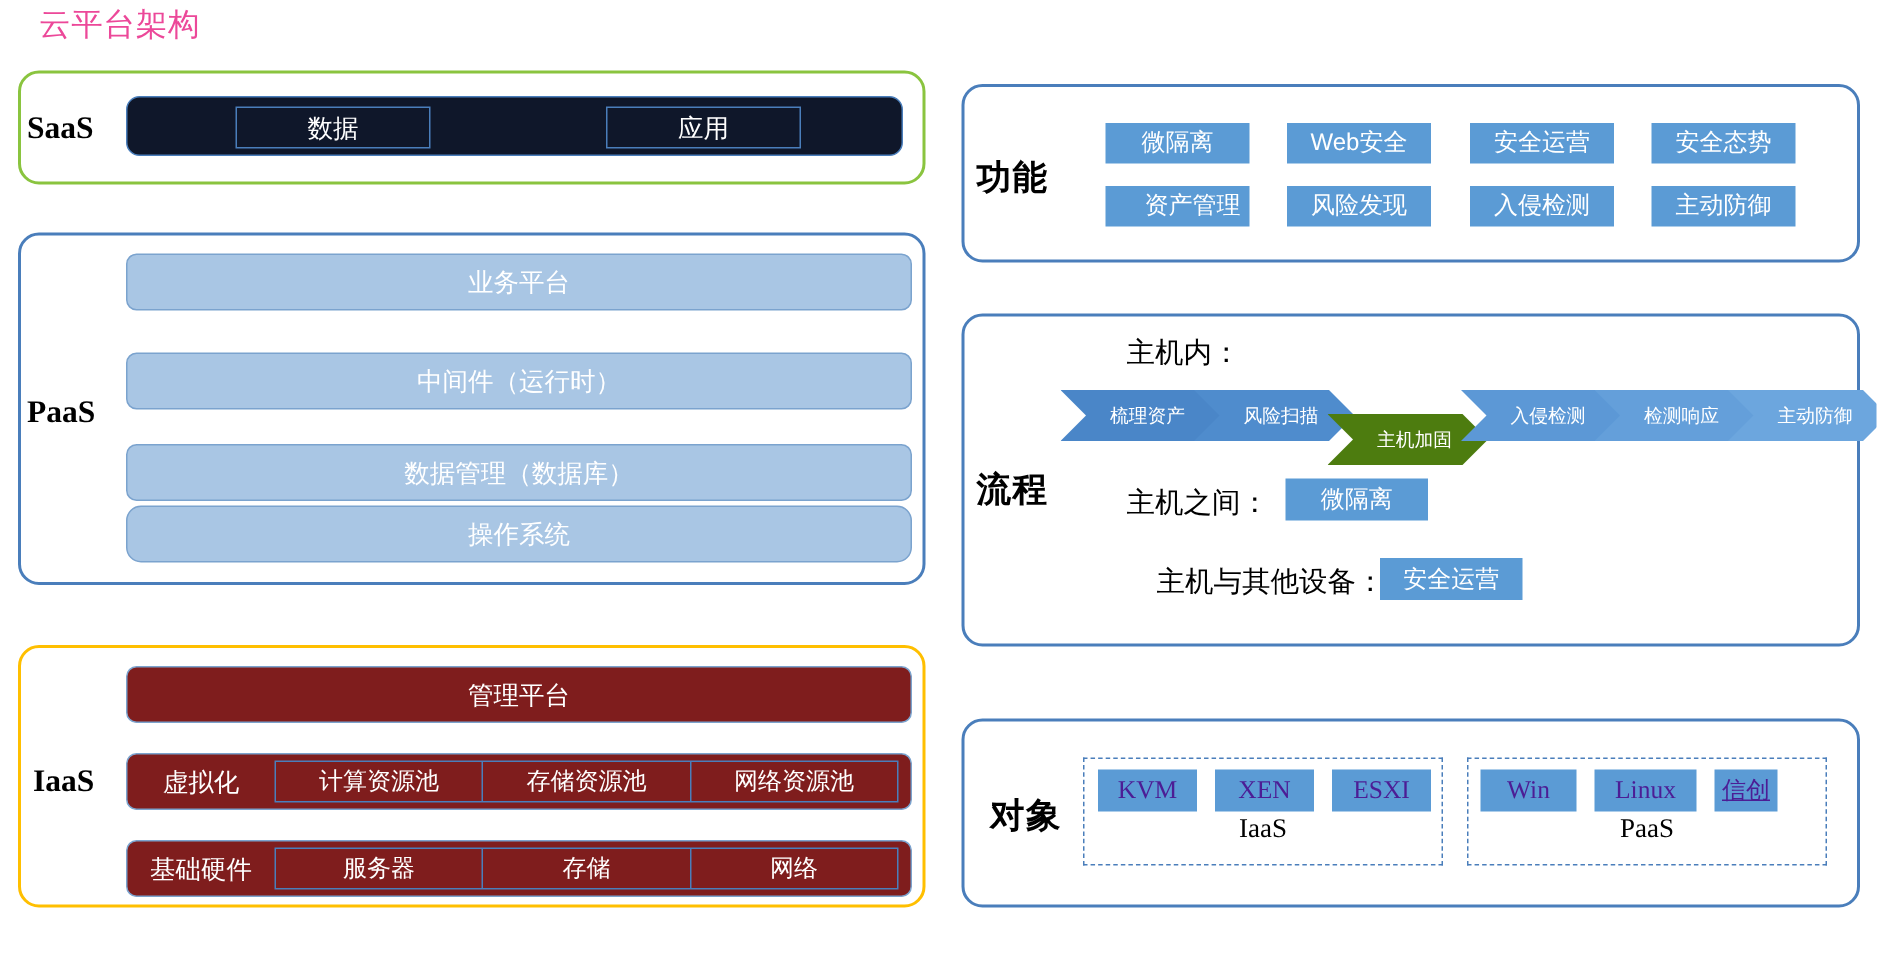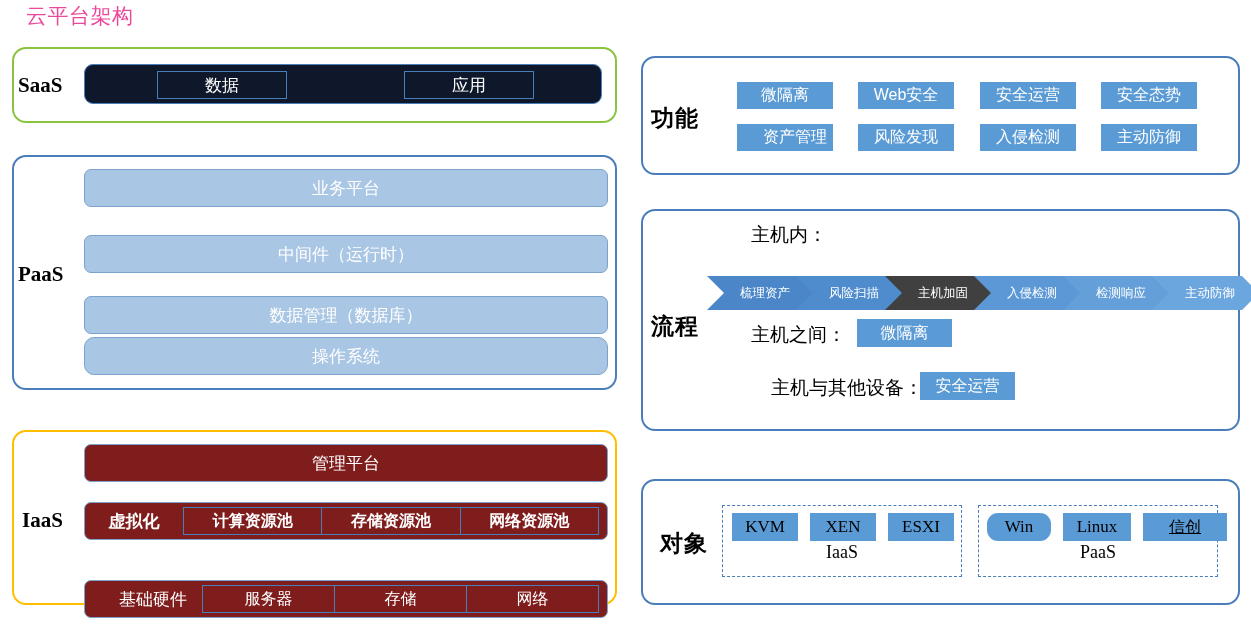--- a/index.html
+++ b/index.html
@@ -154,21 +154,21 @@
   
   .proc-head {
     position: absolute;
     font-size: 19px;
     color: #000000;
     white-space: nowrap;
   }
   .chev-wrap {
     position: absolute;
     left: 707px;
-    top: 276px;
+    top: 260px;
     width: 533px;
     height: 34px;
   }
   .chev {
     position: absolute;
     top: 0;
     height: 34px;
     color: #ffffff;
     font-size: 12.5px;
     display: flex;
@@ -193,21 +193,21 @@
   .obj-group {
     position: absolute;
     box-sizing: border-box;
     border: 1.6px dashed #4a7ebb;
     background: transparent;
   }
   .obj-tag {
     position: absolute;
     box-sizing: border-box;
     background: #5b9bd5;
-    color: #000000;
+    color: #4c1d95;
     display: flex;
     align-items: center;
     justify-content: center;
     height: 28px;
   }
   .obj-tag.en {
     font-family: "Liberation Serif", "DejaVu Serif", serif;
     font-size: 17px;
   }
   .obj-tag.cn { font-size: 16px; }
@@ -237,30 +237,30 @@
 <div class="paas-row" style="top:169px;">业务平台</div>
 <div class="paas-row" style="top:225px;margin-top:10px;">中间件（运行时）</div>
 <div class="paas-row" style="top:296px;">数据管理（数据库）</div>
 <div class="paas-row" style="top:337px;border-radius:10px;">操作系统</div>
 
 <div class="panel panel-orange" style="left:12px; top:430px; width:605px; height:175px;"></div>
 <div class="side-label" style="left:22px; top:508px;">IaaS</div>
 
 <div class="iaas-row centered" style="top:444px;">管理平台</div>
 
-<div class="iaas-row" style="top:502px;font-weight:bold;">
+<div class="iaas-row" style="top:502px;">
   <div class="iaas-lead">虚拟化</div>
   <div class="iaas-group">
     <div class="iaas-cell">计算资源池</div>
     <div class="iaas-cell">存储资源池</div>
     <div class="iaas-cell">网络资源池</div>
   </div>
 </div>
 
-<div class="iaas-row" style="top:580px;padding-left:19px;">
+<div class="iaas-row" style="top:560px;">
   <div class="iaas-lead">基础硬件</div>
   <div class="iaas-group">
     <div class="iaas-cell">服务器</div>
     <div class="iaas-cell">存储</div>
     <div class="iaas-cell">网络</div>
   </div>
 </div>
 
 <div class="panel panel-blue" style="left:641px; top:56px; width:599px; height:119px;"></div>
 <div class="side-label-cn" style="left:651px; top:103px;">功能</div>
@@ -273,21 +273,21 @@
 <div class="fn-tag" style="left:980px; top:124px;">入侵检测</div>
 <div class="fn-tag" style="left:1101px; top:124px;">主动防御</div>
 
 <div class="panel panel-blue" style="left:641px; top:209px; width:599px; height:222px;"></div>
 <div class="side-label-cn" style="left:651px; top:311px;">流程</div>
 <div class="proc-head" style="left:751px; top:222px;">主机内：</div>
 
 <div class="chev-wrap">
   <div class="chev" style="left:0px; width:107px; background:#4a86c8; clip-path: polygon(0 0, 90px 0, 107px 50%, 90px 100%, 0 100%, 17px 50%);">梳理资产</div>
   <div class="chev" style="left:89px; width:107px; background:#4f8ccd; clip-path: polygon(0 0, 90px 0, 107px 50%, 90px 100%, 0 100%, 17px 50%);">风险扫描</div>
-  <div class="chev" style="left:178px; width:107px; background:#404040; clip-path: polygon(0 0, 90px 0, 107px 50%, 90px 100%, 0 100%, 17px 50%);">主机加固</div>
+  <div class="chev" style="left:178px; width:107px; background:#4d7c0f; clip-path: polygon(0 0, 90px 0, 107px 50%, 90px 100%, 0 100%, 17px 50%); margin-top: 16px;">主机加固</div>
   <div class="chev" style="left:267px; width:107px; background:#5c98d6; clip-path: polygon(0 0, 90px 0, 107px 50%, 90px 100%, 0 100%, 17px 50%);">入侵检测</div>
   <div class="chev" style="left:356px; width:107px; background:#649fda; clip-path: polygon(0 0, 90px 0, 107px 50%, 90px 100%, 0 100%, 17px 50%);">检测响应</div>
   <div class="chev" style="left:445px; width:107px; background:#6ca6de; clip-path: polygon(0 0, 90px 0, 107px 50%, 90px 100%, 0 100%, 17px 50%);">主动防御</div>
 </div>
 
 <div class="proc-head" style="left:751px; top:322px;">主机之间：</div>
 <div class="proc-tag" style="left:857px; top:319px; width:95px;">微隔离</div>
 
 <div class="proc-head" style="left:751px; top:375px;margin-left:20px;">主机与其他设备：</div>
 <div class="proc-tag" style="left:920px; top:372px; width:95px;">安全运营</div>
@@ -295,16 +295,16 @@
 <div class="panel panel-blue" style="left:641px; top:479px; width:599px; height:126px;"></div>
 <div class="side-label-cn" style="left:660px; top:528px;">对象</div>
 
 <div class="obj-group" style="left:722px; top:505px; width:240px; height:72px;"></div>
 <div class="obj-tag en" style="left:732px; top:513px; width:66px;">KVM</div>
 <div class="obj-tag en" style="left:810px; top:513px; width:66px;">XEN</div>
 <div class="obj-tag en" style="left:888px; top:513px; width:66px;">ESXI</div>
 <div class="obj-caption" style="left:722px; top:542px; width:240px;">IaaS</div>
 
 <div class="obj-group" style="left:978px; top:505px; width:240px; height:72px;"></div>
-<div class="obj-tag en" style="left:987px; top:513px; width:64px;border-radius:11px;">Win</div>
+<div class="obj-tag en" style="left:987px; top:513px; width:64px;">Win</div>
 <div class="obj-tag en" style="left:1063px; top:513px; width:68px;">Linux</div>
-<div class="obj-tag cn" style="left:1143px; top:513px; width:84px;text-decoration:underline;">信创</div>
+<div class="obj-tag cn" style="left:1143px; top:513px; width:42px;text-decoration:underline;">信创</div>
 <div class="obj-caption" style="left:978px; top:542px; width:240px;">PaaS</div>
 
 </body></html>

